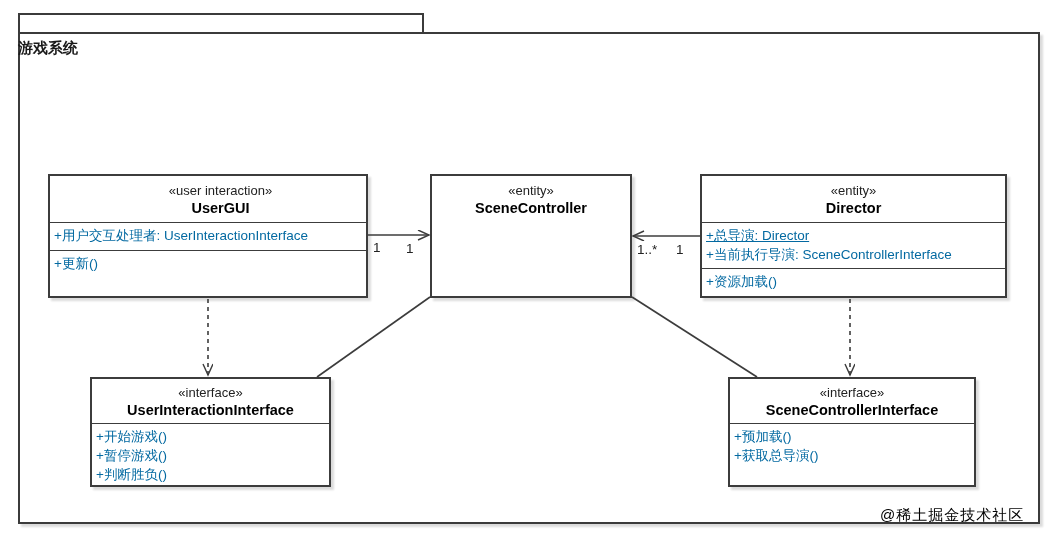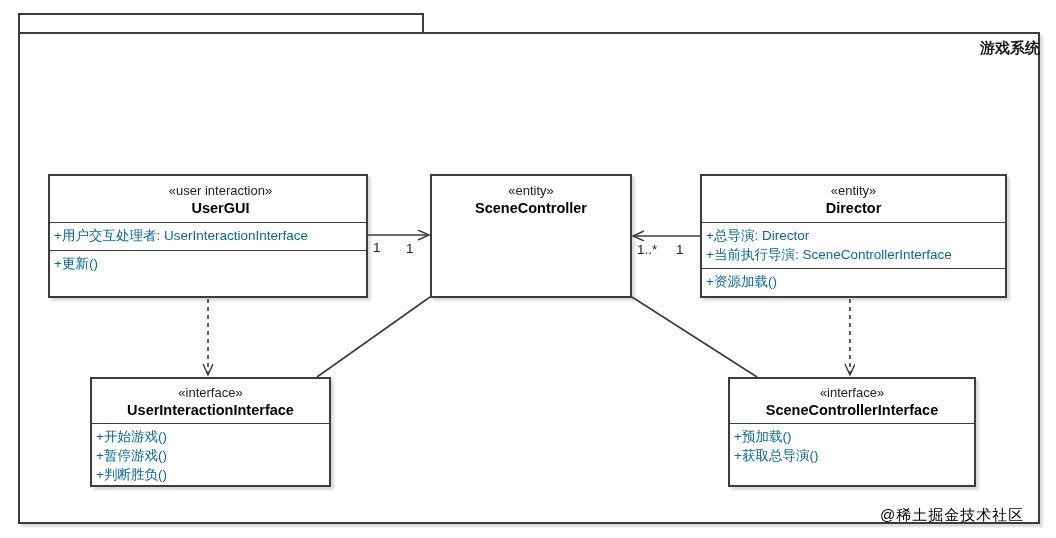--- a/index.html
+++ b/index.html
@@ -31,21 +31,21 @@
     width: 406px; height: 19px;
     border: 2px solid #3b3b3b;
     border-bottom: none;
     background: #ffffff;
     box-sizing: border-box;
   }
   .frame-title {
     position: absolute;
     left: 18px; top: 39px;
     width: 1022px;
-    text-align: right;
+    text-align: left;
     font-size: 15px;
     font-weight: bold;
     color: #1a1a1a;
   }
   
   .uml-class {
     position: absolute;
     border: 2px solid #3c3c3c;
     background: #ffffff;
     box-sizing: border-box;
@@ -78,21 +78,21 @@
     padding: 3px 3px 0 4px;
     box-sizing: border-box;
     overflow: hidden;
   }
   .uml-compartment .member {
     font-size: 13.5px;
     line-height: 19px;
     white-space: nowrap;
     color: #0369a1;
   }
-  .uml-compartment .member.static { }
+  .uml-compartment .member.static { text-decoration: underline; }
   .uml-body-empty { flex: 1 1 auto; }
   
   .connectors {
     position: absolute;
     left: 0; top: 0;
     width: 1056px; height: 538px;
     pointer-events: none;
   }
   .mult-label {
     position: absolute;

